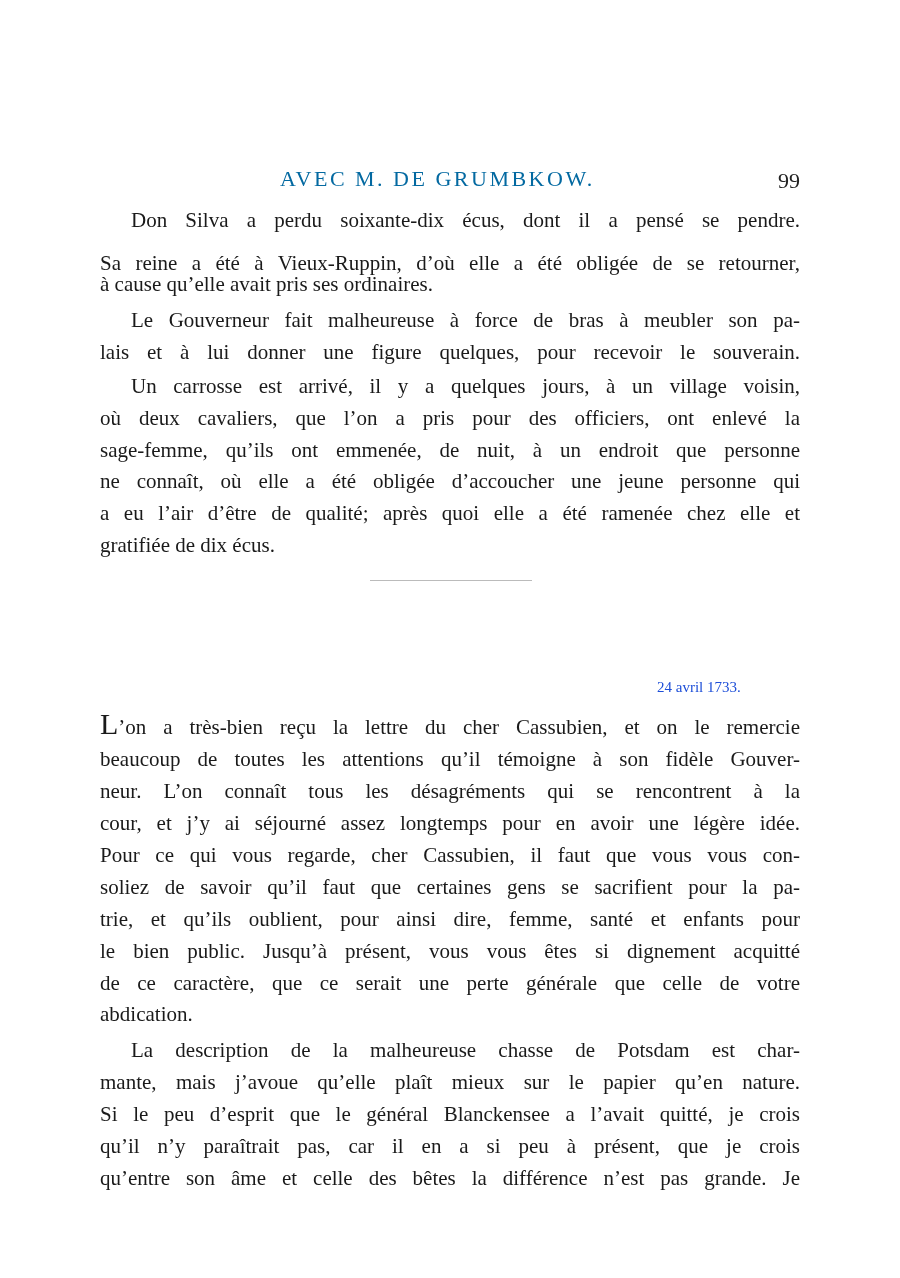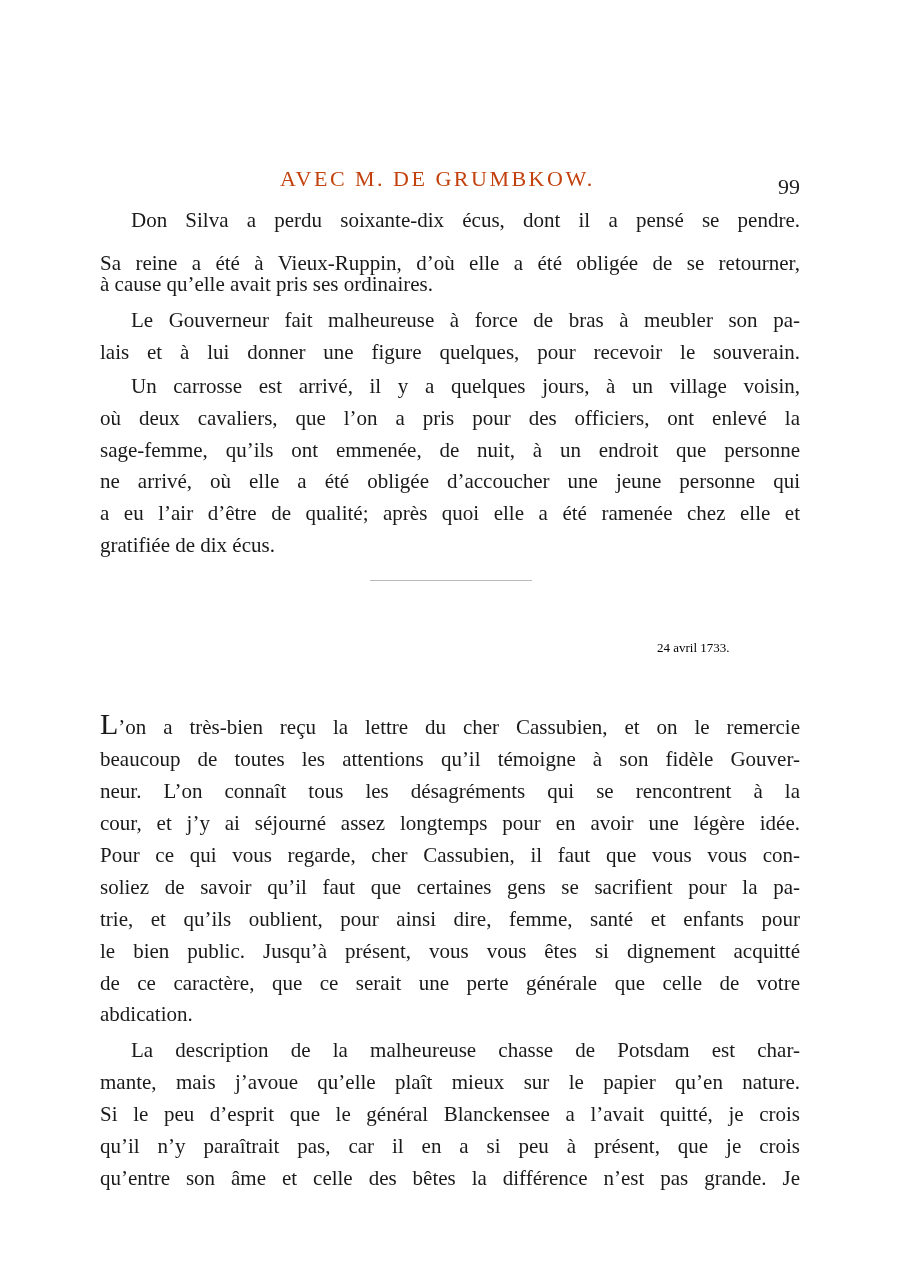--- a/index.html
+++ b/index.html
@@ -1,50 +1,50 @@
 <!DOCTYPE html>
 <html><head>
 <meta charset="utf-8">
 <style>
   html, body { margin: 0; padding: 0; background: #ffffff; }
   body { width: 900px; height: 1278px; position: relative; overflow: hidden;
          font-family: "Liberation Serif", "DejaVu Serif", serif; color: #1a1a1a; }
   .page { position: absolute; left: 0; top: 0; width: 900px; height: 1278px; }
   .running-head { position: absolute; top: 166px; left: 100px; width: 700px; height: 32px; }
-  .running-title { position: absolute; left: 180px; top: 0; font-size: 22px; letter-spacing: 2.5px; color: #c2410c; }
-  .page-number { position: absolute; right: 0; top: 8px; font-size: 22px; color: #222; }
+  .running-title { position: absolute; left: 180px; top: 0; font-size: 22px; letter-spacing: 2.5px; color: #0369a1; }
+  .page-number { position: absolute; right: 0; top: 2px; font-size: 22px; color: #222; }
   .line { position: absolute; left: 100px; width: 700px; font-size: 21px; line-height: 30px; white-space: nowrap; text-align: justify; text-align-last: justify; }
   .line.last { text-align-last: left; }
   .line.indent { left: 131px; width: 669px; }
   .rule { position: absolute; left: 370px; top: 580px; width: 162px; height: 1px; background: #bbbbbb; }
   .heading { position: absolute; left: 326px; top: 645px; font-size: 30px; color: #222; }
   .heading .num { margin-right: 18px; }
   .heading .title { letter-spacing: 7px; font-weight: bold; }
-  .date { position: absolute; left: 657px; top: 640px; font-size: 13px; color: #000000; }
+  .date { position: absolute; left: 657px; top: 679px; font-size: 15px; color: #1d4ed8; }
   .dropcap { font-size: 30px; line-height: 20px; }
 </style>
 </head>
 <body>
 
 <div class="page">
   <div class="running-head">
     <span class="running-title">AVEC M. DE GRUMBKOW.</span>
     <span class="page-number">99</span>
   </div>
 
   <div>
     <div class="line indent" style="top:205px">Don Silva a perdu soixante-dix écus, dont il a pensé se pendre.</div>
     <div class="line" style="top:248px">Sa reine a été à Vieux-Ruppin, d’où elle a été obligée de se retourner,</div>
     <div class="line last" style="top:269px">à cause qu’elle avait pris ses ordinaires.</div>
     <div class="line indent" style="top:305px">Le Gouverneur fait malheureuse à force de bras à meubler son pa-</div>
     <div class="line" style="top:337px">lais et à lui donner une figure quelques, pour recevoir le souverain.</div>
     <div class="line indent" style="top:371px">Un carrosse est arrivé, il y a quelques jours, à un village voisin,</div>
     <div class="line" style="top:403px">où deux cavaliers, que l’on a pris pour des officiers, ont enlevé la</div>
     <div class="line" style="top:435px">sage-femme, qu’ils ont emmenée, de nuit, à un endroit que personne</div>
-    <div class="line" style="top:466px">ne arrivé, où elle a été obligée d’accoucher une jeune personne qui</div>
+    <div class="line" style="top:466px">ne connaît, où elle a été obligée d’accoucher une jeune personne qui</div>
     <div class="line" style="top:498px">a eu l’air d’être de qualité; après quoi elle a été ramenée chez elle et</div>
     <div class="line last" style="top:530px">gratifiée de dix écus.</div>
   </div>
 
   <div class="rule"></div>
 
   <div class="date">24 avril 1733.</div>
 
   <div>
     <div class="line" style="top:712px"><span class="dropcap">L</span><span>’on a très-bien reçu la lettre du cher Cassubien, et on le remercie</span></div>

